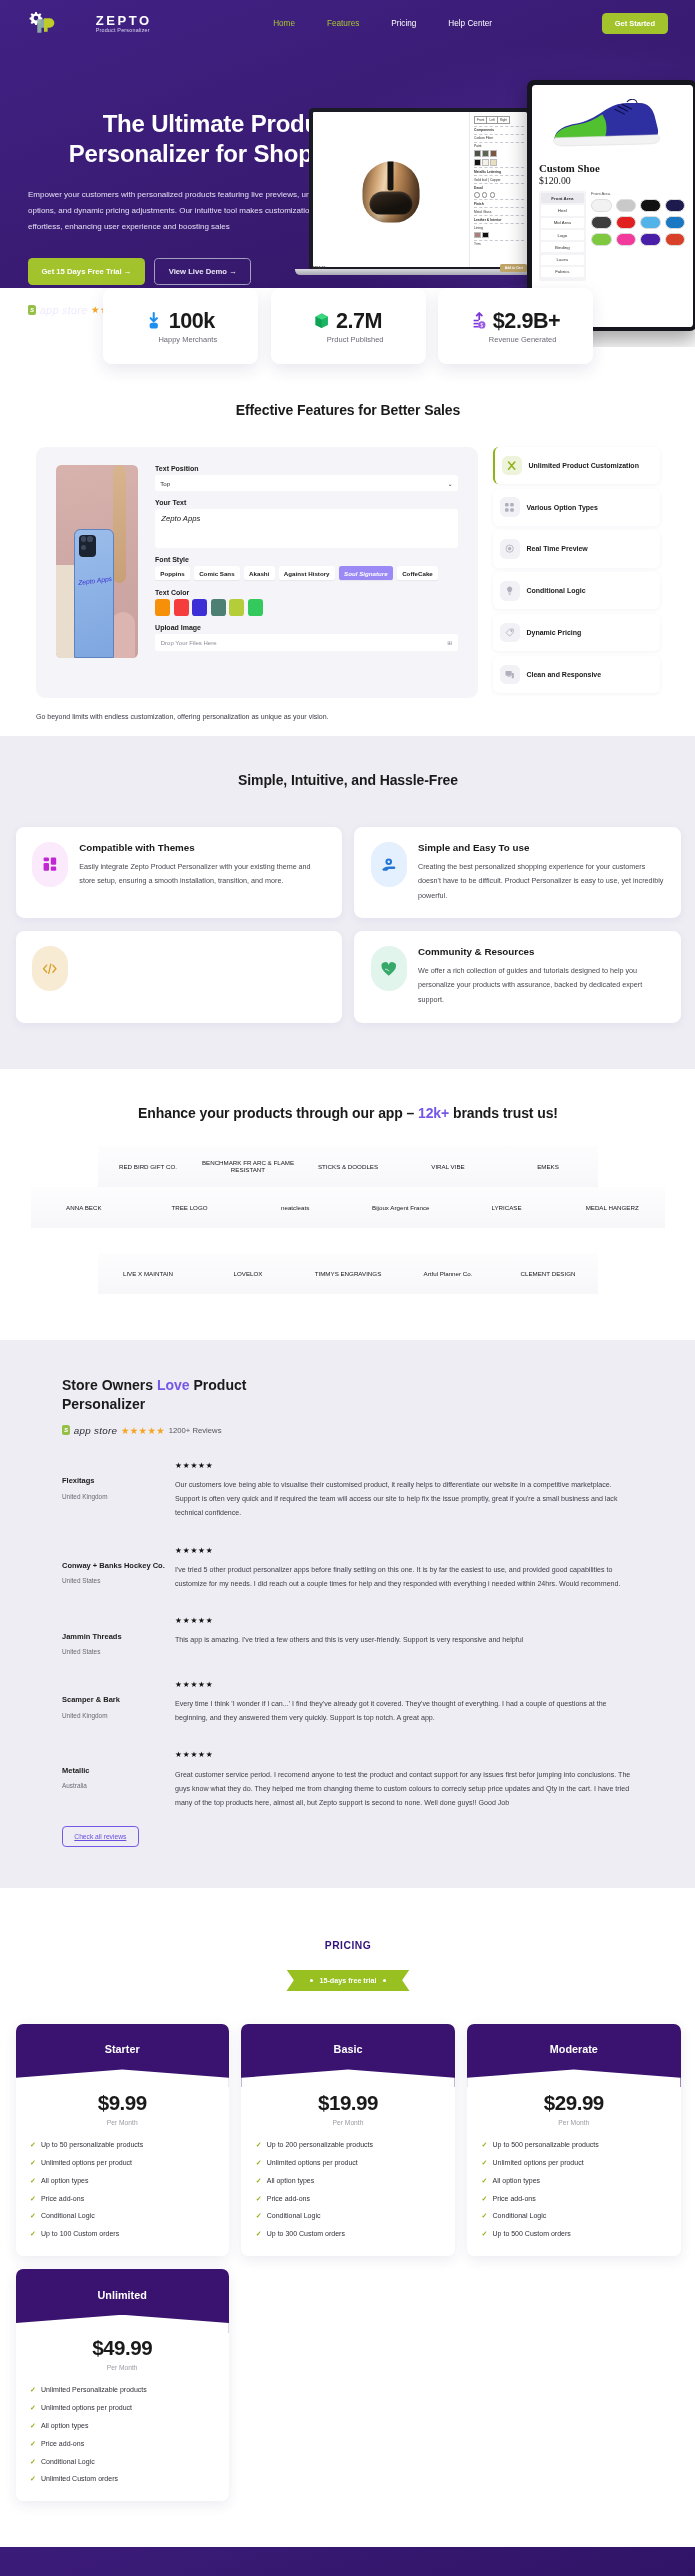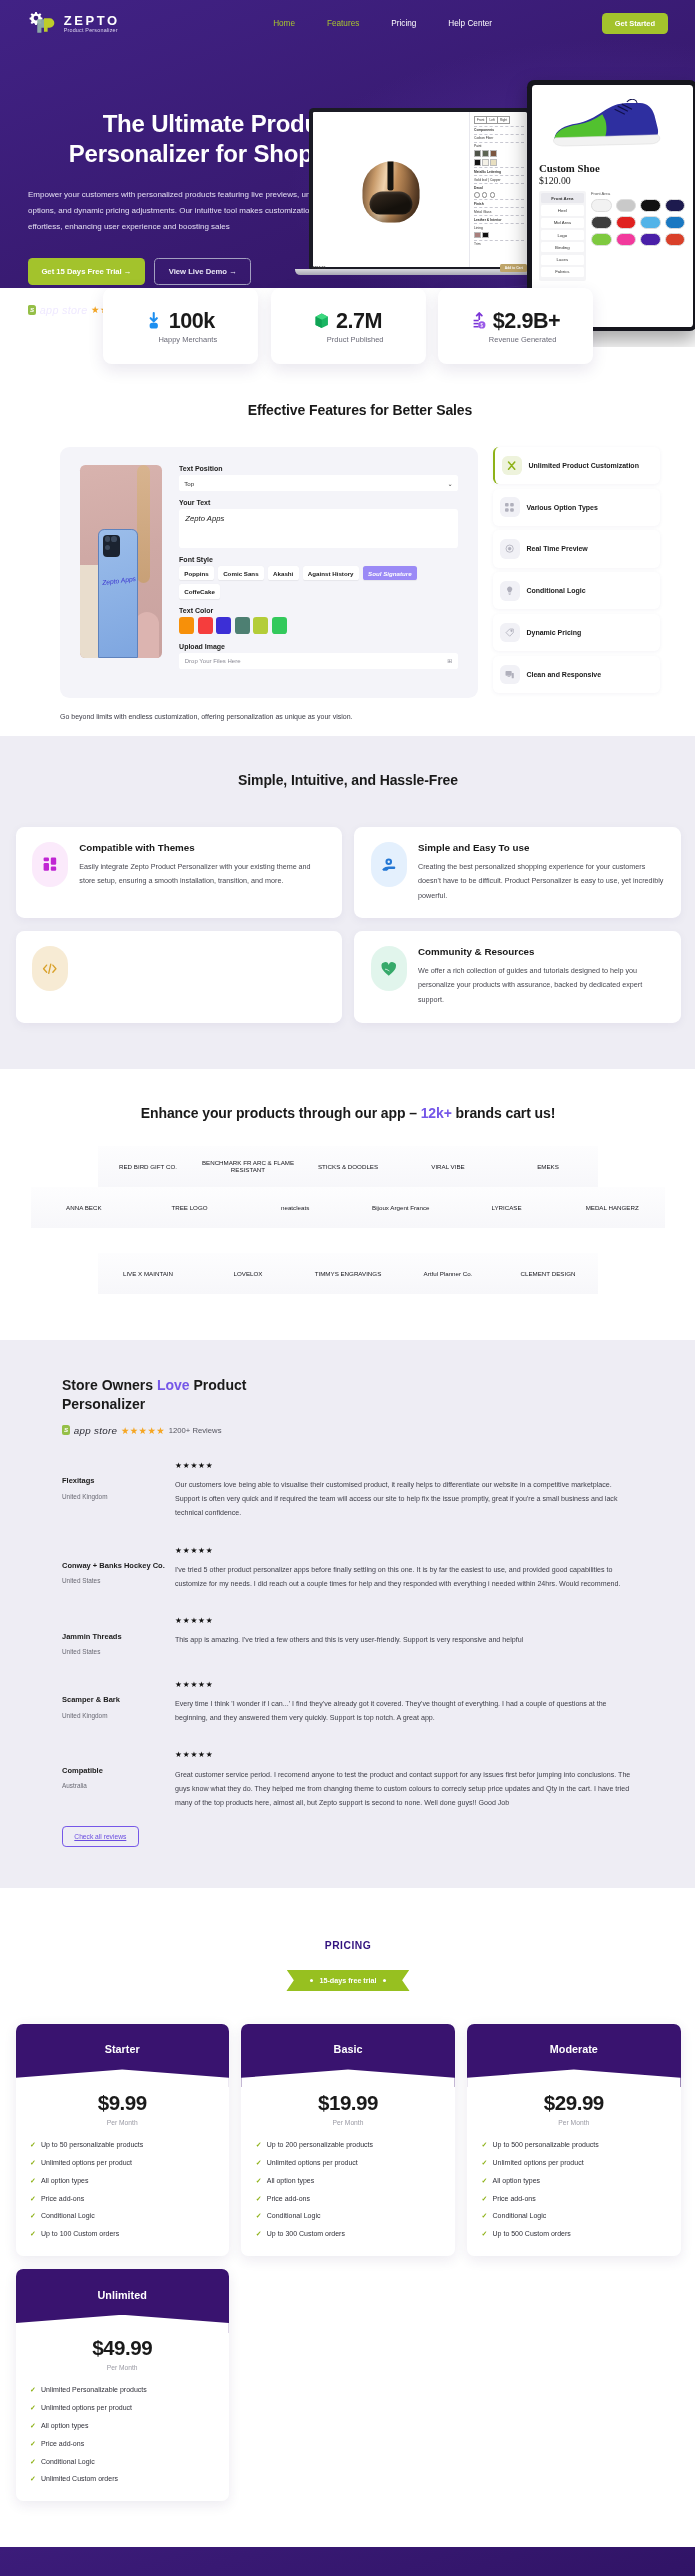--- a/index.html
+++ b/index.html
@@ -26,21 +26,21 @@
     position:absolute; left:0; bottom:-31px; width:696px; height:170px;
     pointer-events:none; opacity:.35;
   }
   .topbar {
     position:relative; z-index:5;
     display:flex; align-items:center;
     height:47px; width:639px; margin:0 auto;
   }
   .logo { display:flex; align-items:center; gap:5.2px; width:155px; }
   .logo-mark { position:relative; width:30px; height:25px; }
-  .logo-text { line-height:1; }
+  .logo-text { line-height:1;margin-left:32px; }
   .logo-text .lt-main {
     color:#fff; font-size:13px; font-weight:bold; letter-spacing:2.6px; display:block;
   }
   .logo-text .lt-sub {
     color:#dcd4f0; font-size:5.4px; letter-spacing:0.2px; display:block; margin-top:1.5px;
   }
   .nav { display:flex; gap:32px; flex:1; justify-content:center; margin-left:-20.6px; }
   .nav a {
     color:#ffffff; font-size:8.2px; text-decoration:none; font-weight:400;
   }
@@ -169,21 +169,21 @@
   .stat-label { color:#6b6b78; font-size:7.5px; margin-top:1.5px; margin-left:14.4px;}
   .ico { width:15.5px; height:17.5px; position:relative; }
 
   
   .sec-title {
     text-align:center; font-size:14px; font-weight:bold; letter-spacing:-0.1px;
   }
   .sec-title .hl { color:#7557e8; }
 
   
-  .features-sec { background:#fff; padding:38px 0 15.5px;margin-left:24px; }
+  .features-sec { background:#fff; padding:38px 0 15.5px; }
   .feat-wrap { display:flex; gap:15.5px; margin-top:29px; padding:0 36px; }
   .feat-demo {
     flex:1; background:#f4f4f9; border-radius:9.3px; padding:18.5px 19.6px;
     display:flex; gap:17.5px;
   }
   .phone-shot {
     width:82px; height:193px; border-radius:5.2px;
     background:linear-gradient(170deg,#d8b3ae 0%,#cfa9a5 45%,#c9a29f 100%);
     position:relative; overflow:hidden; flex:none;
   }
@@ -714,21 +714,21 @@
         <div>
           <div class="simple-h">Community &amp; Resources</div>
           <div class="simple-p">We offer a rich collection of guides and tutorials designed to help you personalize your products with assurance, backed by dedicated expert support.</div>
         </div>
       </div>
     </div>
   </section>
 
   <section class="brands-sec">
     <h2 class="sec-title">
-      <span>Enhance your products through our app – </span><span class="hl">12k+</span><span> brands cart us!</span>
+      <span>Enhance your products through our app – </span><span class="hl">12k+</span><span> brands trust us!</span>
     </h2>
 
     <div class="brand-grid-a">
       <div class="brand-cell">RED BIRD GIFT CO.</div>
       <div class="brand-cell">BENCHMARK FR  ARC &amp; FLAME RESISTANT</div>
       <div class="brand-cell">STICKS &amp; DOODLES</div>
       <div class="brand-cell">VIRAL VIBE</div>
       <div class="brand-cell">EMEKS</div>
     </div>
     <div class="brand-grid-b">
@@ -800,21 +800,21 @@
         <div class="testi-loc">United Kingdom</div>
       </div>
       <div class="testi-body">
         <div class="testi-stars">★★★★★</div>
         <div class="testi-text">Every time I think 'I wonder if I can...' I find they've already got it covered. They've thought of everything. I had a couple of questions at the beginning, and they answered them very quickly. Support is top notch. A great app.</div>
       </div>
     </div>
 
     <div class="testi-row">
       <div class="testi-who">
-        <div class="testi-name">Compatible</div>
+        <div class="testi-name">Metallic</div>
         <div class="testi-loc">Australia</div>
       </div>
       <div class="testi-body">
         <div class="testi-stars">★★★★★</div>
         <div class="testi-text">Great customer service period. I recomend anyone to test the product and contact support for any issues first befor jumping into conclusions. The guys know what they do. They helped me from changing theme to custom colours to correcly setup price updates and Qty in the cart. I have tried many of the top products here, almost all, but Zepto support is second to none. Well done guys!! Good Job</div>
       </div>
     </div>
 
     <a class="check-btn" href="#">Check all reviews</a>
   </section>

